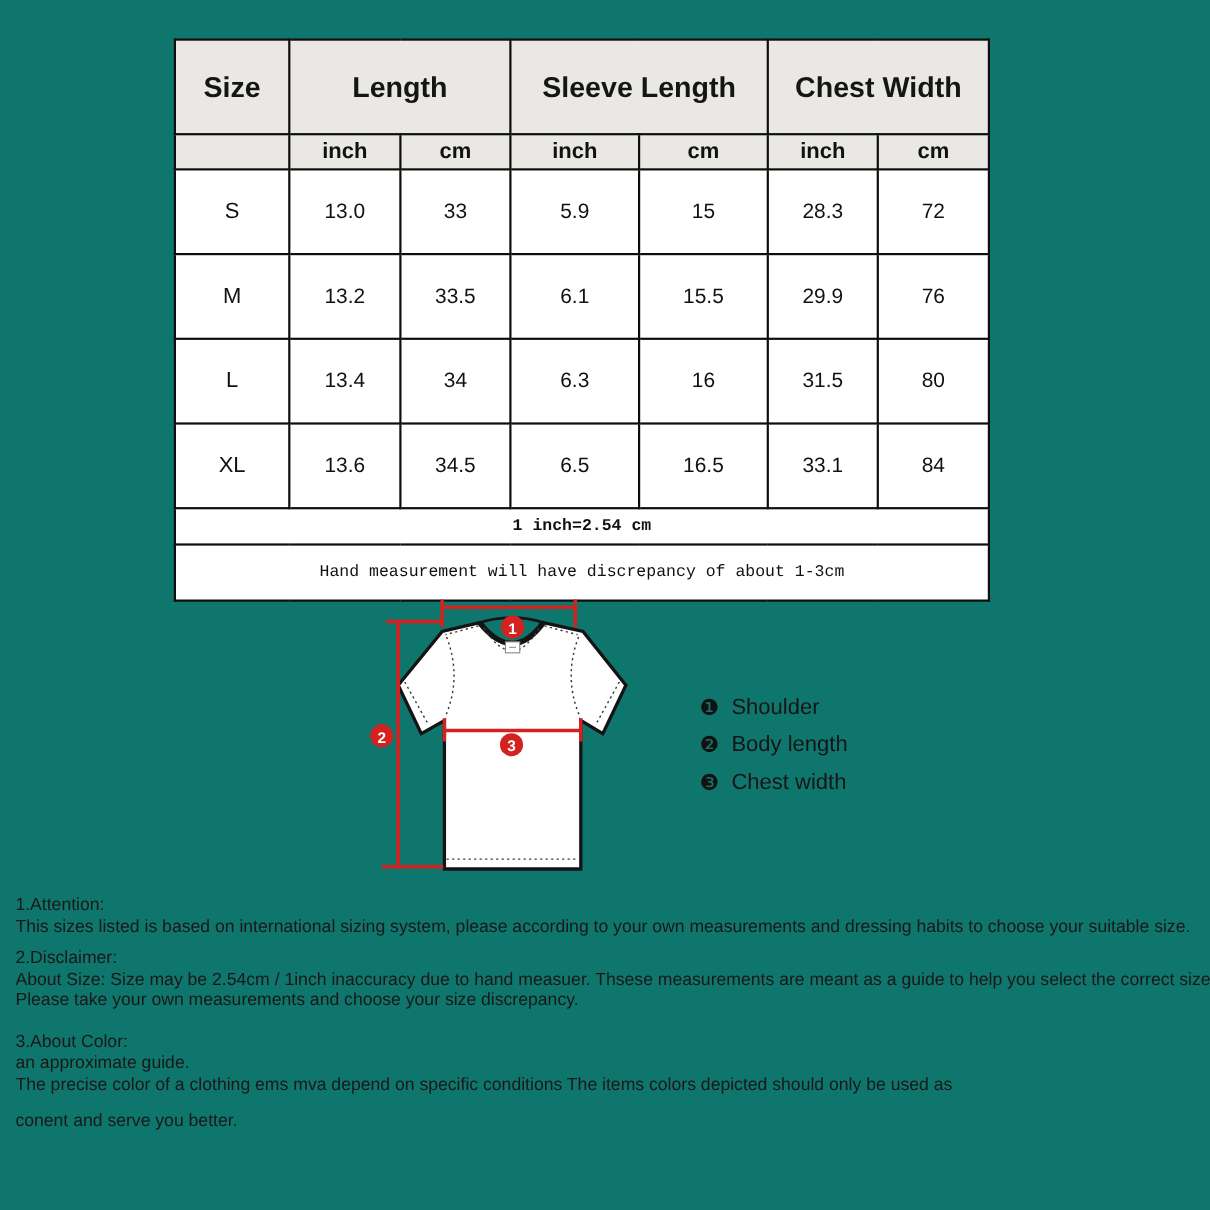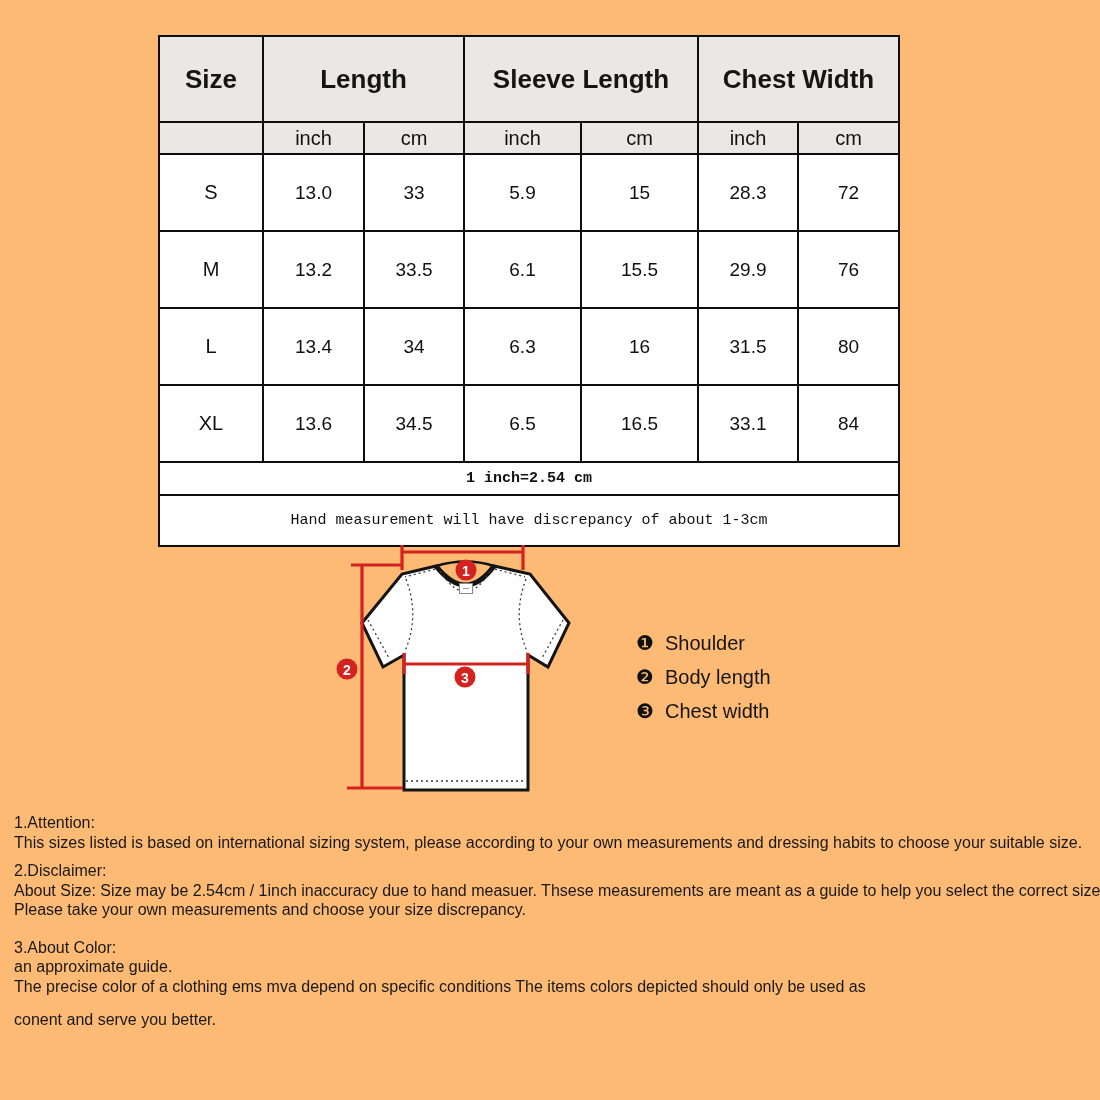--- a/index.html
+++ b/index.html
@@ -1,29 +1,29 @@
 <!DOCTYPE html>
 <html><head>
 <meta charset="utf-8">
 <style>
   html,body { margin:0; padding:0; background:#ffffff; }
   .canvas {
-    position:relative; width:1100px; height:1100px; background:#fdba74;
+    position:relative; width:1100px; height:1100px; background:#0f766e;
     font-family:"Liberation Sans", sans-serif; color:#111;
     overflow:hidden;
   }
 
   
   table.size-table {
     position:absolute; left:158px; top:35px; width:740px;
     border-collapse:collapse; table-layout:fixed;
   }
   .size-table td, .size-table th { border:2px solid #0e0e0e; text-align:center; vertical-align:middle; padding:0; }
   .size-table th.main { height:84px; font-size:26px; font-weight:bold; background:#e9e8e5; color:#151515; }
-  .size-table td.sub { height:30px; font-size:20px; background:#e9e8e5; font-weight:400; }
+  .size-table td.sub { height:30px; font-size:20px; background:#e9e8e5; font-weight:700; }
   .size-table td.sizecell { height:75px; font-size:20px; background:#fff; }
   .size-table td.val { font-size:19px; background:#fff; }
   .size-table td.note1 { height:31px; background:#fff; font-family:"Liberation Mono", monospace; font-weight:bold; font-size:15px; }
   .size-table td.note2 { height:49px; background:#fff; font-family:"Liberation Mono", monospace; font-weight:normal; font-size:15px; }
 
   
   svg.diagram { position:absolute; left:330px; top:540px; }
 
   .legend { position:absolute; left:636px; top:631px; }
   .legend-item { display:flex; align-items:center; height:24px; margin-bottom:10px; }

